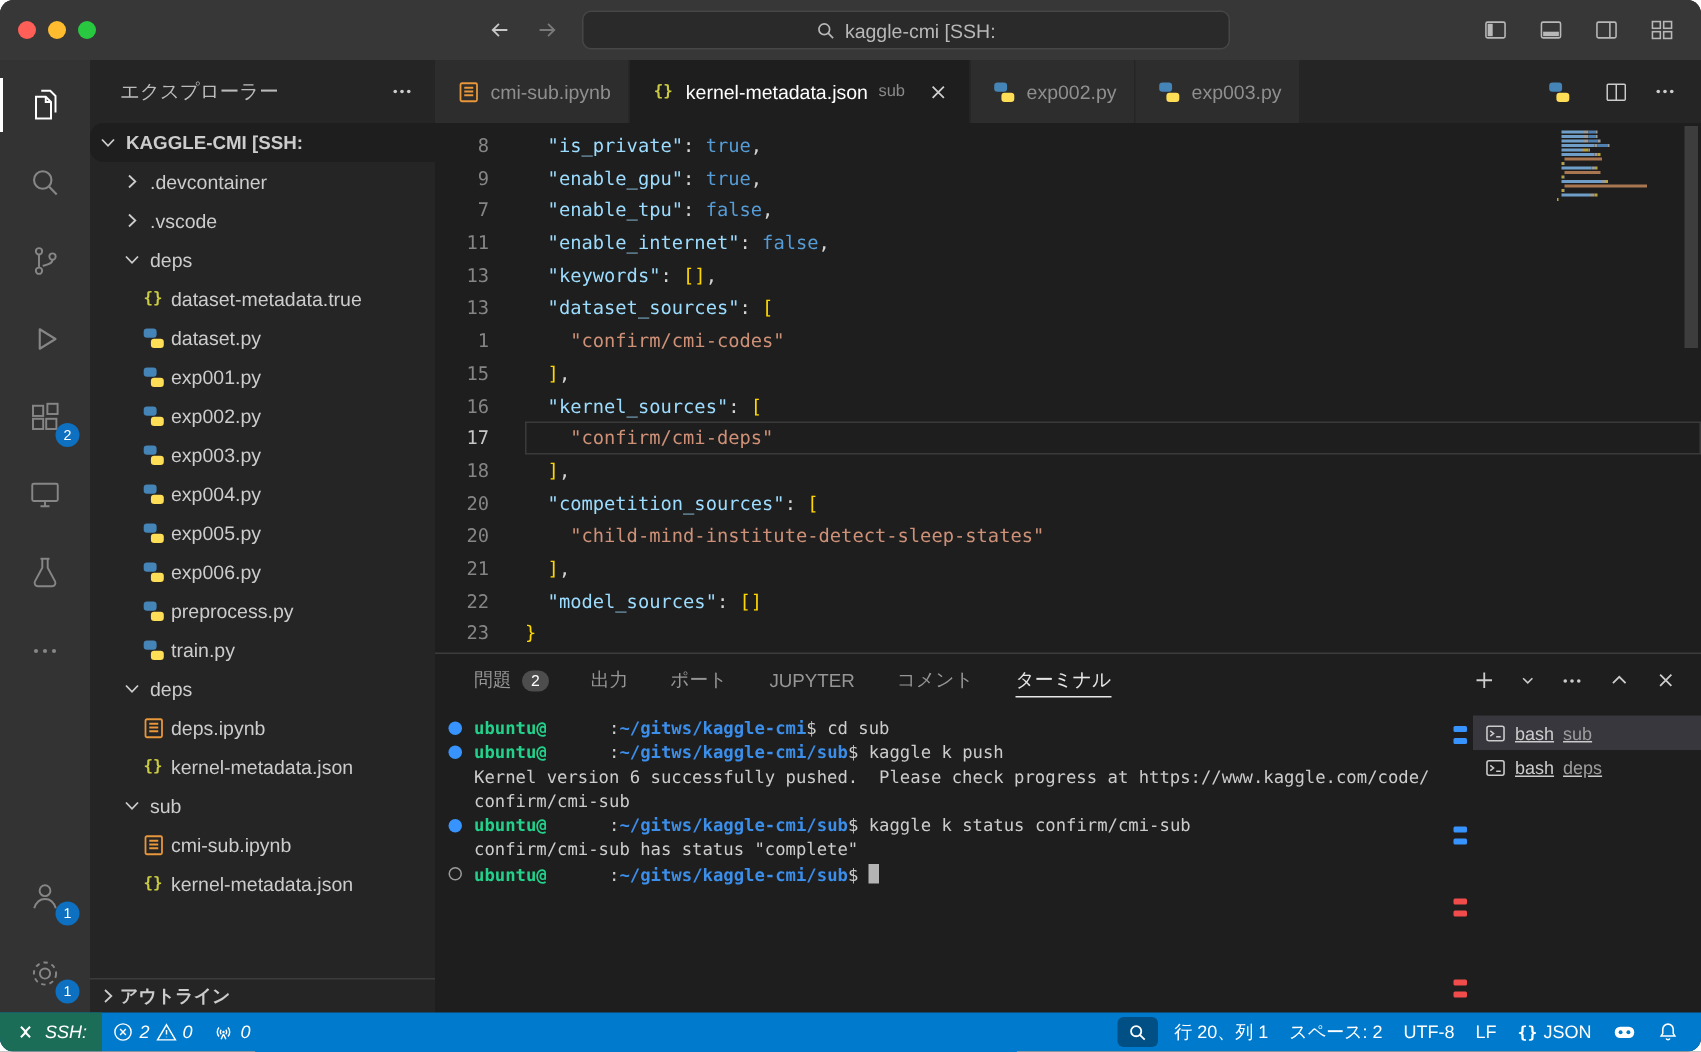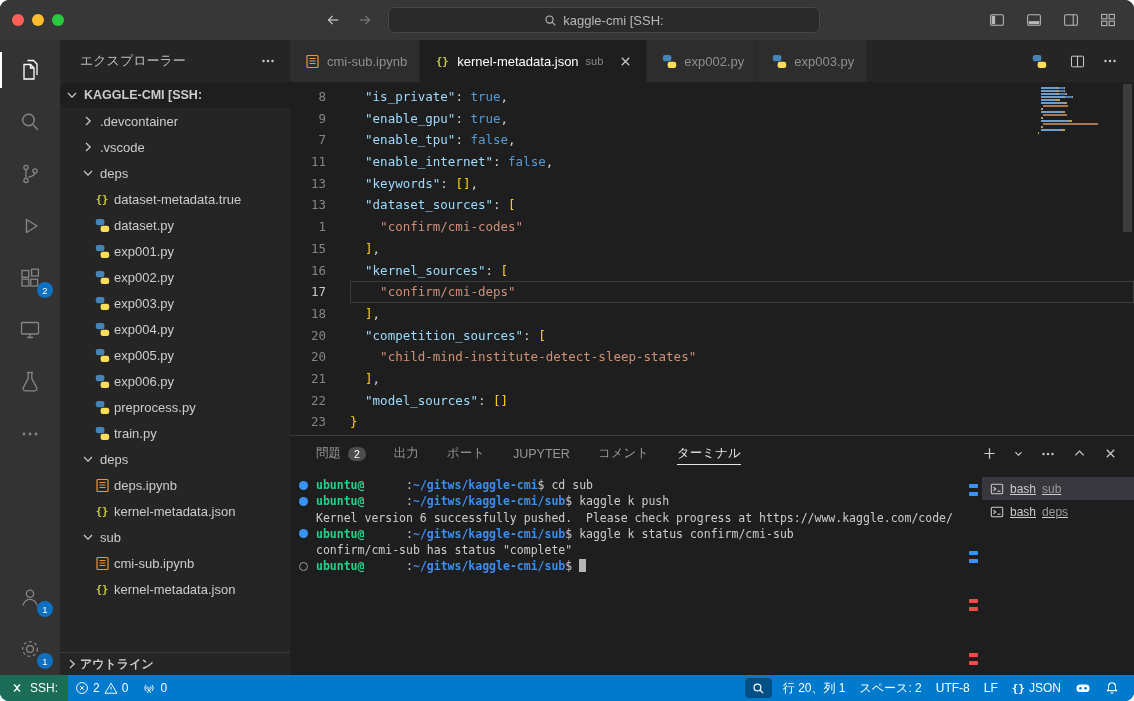--- a/index.html
+++ b/index.html
@@ -82,21 +82,21 @@
   .deco.prompt{border:1px solid #9b9b9b;background:transparent;width:9px;height:9px;box-sizing:border-box;}
   .cursor{display:inline-block;width:7px;height:13px;background:#b4b4b4;vertical-align:-2px;}
   .term-marks{width:16px;flex:none;position:relative;}
   .tmark{position:absolute;left:3px;width:9px;height:4px;border-radius:1px;}
   .term-list{width:152px;flex:none;padding-top:6px;text-decoration:underline;}
   .tl-row{height:23px;display:flex;align-items:center;gap:6px;padding-left:8px;font-size:12px;color:#cccccc;}
   .tl-row.active{background:#37373d;}
   .tl-row .hint{color:#9d9d9d;}
   
   .statusbar{position:absolute;left:0;right:0;bottom:0;height:26px;background:#007acc;display:flex;align-items:center;font-size:12px;color:#ffffff;}
-  .sb-left{display:flex;align-items:center;height:100%;}
+  .sb-left{display:flex;align-items:center;height:100%;font-style:italic;}
   .sb-right{margin-left:auto;display:flex;align-items:center;height:100%;padding-right:8px;}
   .remote{height:100%;display:flex;align-items:center;gap:6px;padding:0 10px;background:#1b6d57;}
   .sbitem{display:flex;align-items:center;gap:4px;padding:0 7px;height:100%;}
   .zoombox{background:rgba(0,0,0,0.35);border-radius:4px;height:20px;padding:0 7px;margin-right:4px;}
   .braces{font-family:"DejaVu Sans Mono",monospace;font-size:11px;font-weight:bold;}
 </style>
 </head>
 <body>
 
 <div class="root">
@@ -688,20 +688,21 @@
                   <path d="M4 4l8 8M12 4l-8 8"></path>
                 </svg>
               </span>
           </div>
         </div>
         <div class="panel-body">
           <div class="term" id="term">
               <div class="tline"><span class="deco success"></span><span class="t-user">ubuntu@</span><span class="t-pn">      </span><span class="t-pn">:</span><span class="t-path">~/gitws/kaggle-cmi</span><span class="t-pn">$ </span><span class="t-pn">cd sub</span></div>
               <div class="tline"><span class="deco success"></span><span class="t-user">ubuntu@</span><span class="t-pn">      </span><span class="t-pn">:</span><span class="t-path">~/gitws/kaggle-cmi/sub</span><span class="t-pn">$ </span><span class="t-pn">kaggle k push</span></div>
               <div class="tline"><span class="t-pn">Kernel version 6 successfully pushed.  Please check progress at https://www.kaggle.com/code/</span></div>
+              <div class="tline"><span class="t-pn">confirm/cmi-sub</span></div>
               <div class="tline"><span class="deco success"></span><span class="t-user">ubuntu@</span><span class="t-pn">      </span><span class="t-pn">:</span><span class="t-path">~/gitws/kaggle-cmi/sub</span><span class="t-pn">$ </span><span class="t-pn">kaggle k status confirm/cmi-sub</span></div>
               <div class="tline"><span class="t-pn">confirm/cmi-sub has status "complete"</span></div>
               <div class="tline"><span class="deco prompt"></span><span class="t-user">ubuntu@</span><span class="t-pn">      </span><span class="t-pn">:</span><span class="t-path">~/gitws/kaggle-cmi/sub</span><span class="t-pn">$ </span><span class="cursor"></span></div>
             </div>
           <div class="term-marks" id="tmarks">
               <div class="tmark" style="top: 13px; background: rgb(55, 148, 255);"></div>
               <div class="tmark" style="top: 21px; background: rgb(55, 148, 255);"></div>
               <div class="tmark" style="top: 80px; background: rgb(55, 148, 255);"></div>
               <div class="tmark" style="top: 88px; background: rgb(55, 148, 255);"></div>
               <div class="tmark" style="top: 128px; background: rgb(241, 76, 76);"></div>

